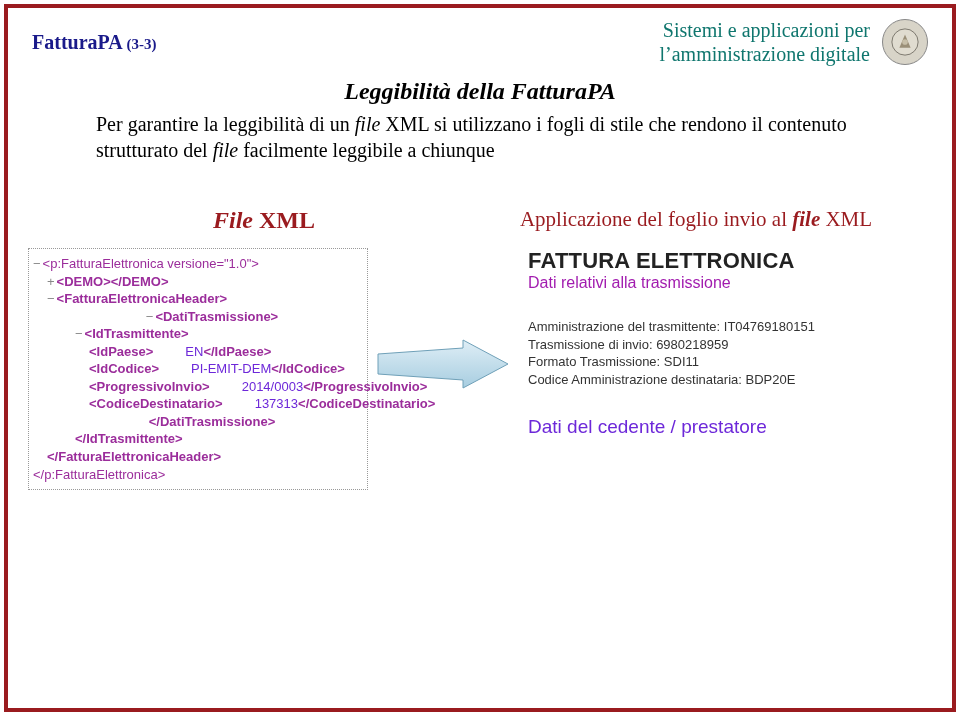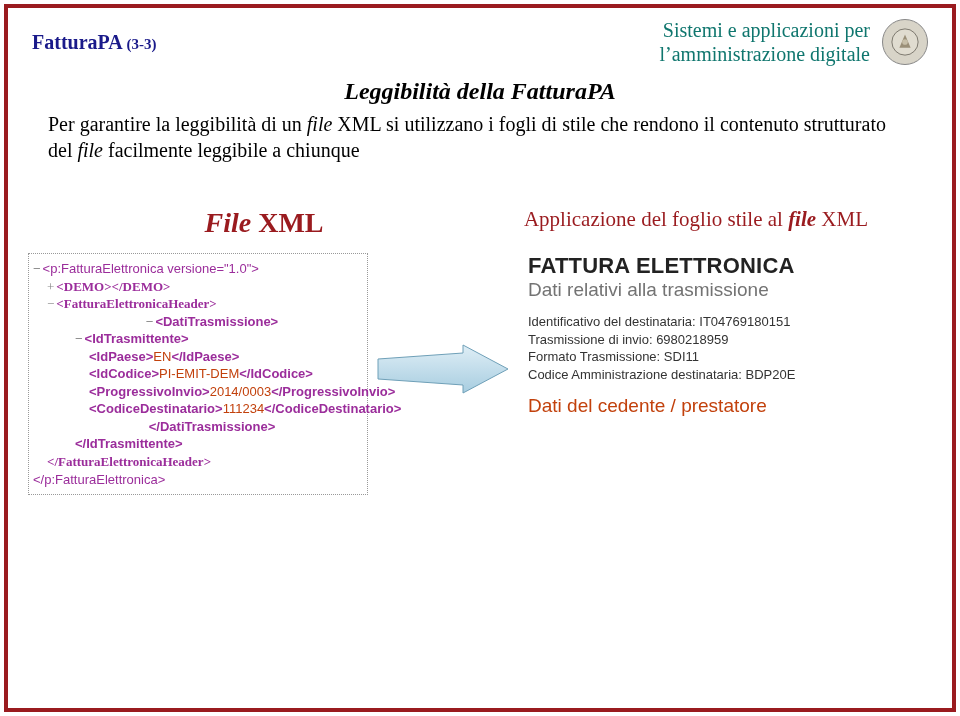--- a/index.html
+++ b/index.html
@@ -53,33 +53,34 @@
     text-align: center;
     font-weight: bold;
     font-size: 24px;
     margin-top: 8px;
     font-style: italic;
   }
   .intro {
     padding: 6px 40px 0 40px;
     font-size: 20px;
     line-height: 1.3;
+    margin-left: 48px;
   }
   .intro em { font-style: italic; }
   .columns-head {
     display: flex;
     margin-top: 44px;
     padding: 0 40px;
   }
   .col-left, .col-right { flex: 1; }
   .col-label-left {
     color: #9a1b1f;
     font-style: italic;
     font-weight: bold;
-    font-size: 28px;
+    font-size: 24px;
     text-align: center;
   }
   .col-label-left .xml-nonitalic { font-style: normal; }
   .col-label-right {
     color: #9a1b1f;
     font-size: 21px;
     text-align: center;
   }
   .col-label-right .em { font-style: italic; font-weight: bold; }
   .content-row {
@@ -93,22 +94,22 @@
     font-family: Arial, Helvetica, sans-serif;
     font-size: 13px;
     line-height: 1.35;
     width: 340px;
     color: #333;
   }
   .xml-line { white-space: nowrap; }
   .t-dash { color: #888; padding-right: 2px; }
   .tg { color: #9b2d9b; }
   .tg-bold { font-weight: bold; }
-  .val { color: #c2410c; }
-  .i1 { padding-left: 14px; font-family: Liberation Serif, serif; }
+  .val { color: #6d28d9; margin-left: 32px; }
+  .i1 { padding-left: 14px; }
   .i2 { padding-left: 28px; text-align: center; }
   .i3 { padding-left: 42px; }
   .i4 { padding-left: 56px; }
   .arrow-wrap {
     width: 150px;
     display: flex;
     align-items: center;
     justify-content: center;
     padding-top: 90px;
   }
@@ -118,34 +119,34 @@
     font-family: "Helvetica Neue", Arial, sans-serif;
     padding-left: 10px;
   }
   .doc-title {
     font-size: 22px;
     font-weight: bold;
     color: #222;
     letter-spacing: 0.2px;
   }
   .sect-h {
-    font-size: 19px;
-    color: #737373;
-    margin-bottom: 12px;
+    font-size: 16px;
+    color: #a21caf;
+    margin-bottom: 26px;
   }
   .kv {
     font-size: 13px;
     color: #333;
     line-height: 1.35;
   }
   .kv b { font-weight: normal; }
   .sect-h2 {
     font-size: 19px;
-    color: #c2410c;
-    margin-top: 12px;
+    color: #6d28d9;
+    margin-top: 28px;
   }
 </style>
 </head>
 <body>
 
 <div class="frame">
   <div class="header">
     <div class="header-left">
       <span>FatturaPA</span>
       <span class="tiny">(3-3)</span>
@@ -172,36 +173,36 @@
   </div>
 
   <div class="columns-head">
     <div class="col-left">
       <div class="col-label-left">
         <span>File</span><span class="xml-nonitalic"> XML</span>
       </div>
     </div>
     <div class="col-right">
       <div class="col-label-right">
-        <span>Applicazione del foglio stile al </span><span class="em">file</span><span> XML</span>
+        <span>Applicazione del foglio invio al </span><span class="em">file</span><span> XML</span>
       </div>
     </div>
   </div>
 
   <div class="content-row">
     <div class="xml-area">
       <div class="xml-line"><span class="t-dash">−</span><span class="tg">&lt;p:FatturaElettronica versione="1.0"&gt;</span></div>
       <div class="xml-line i1"><span class="t-dash">+</span><span class="tg tg-bold">&lt;DEMO&gt;&lt;/DEMO&gt;</span></div>
       <div class="xml-line i1"><span class="t-dash">−</span><span class="tg tg-bold">&lt;FatturaElettronicaHeader&gt;</span></div>
       <div class="xml-line i2"><span class="t-dash">−</span><span class="tg tg-bold">&lt;DatiTrasmissione&gt;</span></div>
       <div class="xml-line i3"><span class="t-dash">−</span><span class="tg tg-bold">&lt;IdTrasmittente&gt;</span></div>
       <div class="xml-line i4"><span class="tg tg-bold">&lt;IdPaese&gt;</span><span class="val">EN</span><span class="tg tg-bold">&lt;/IdPaese&gt;</span></div>
       <div class="xml-line i4"><span class="tg tg-bold">&lt;IdCodice&gt;</span><span class="val">PI-EMIT-DEM</span><span class="tg tg-bold">&lt;/IdCodice&gt;</span></div>
       <div class="xml-line i4"><span class="tg tg-bold">&lt;ProgressivoInvio&gt;</span><span class="val">2014/0003</span><span class="tg tg-bold">&lt;/ProgressivoInvio&gt;</span></div>
-      <div class="xml-line i4"><span class="tg tg-bold">&lt;CodiceDestinatario&gt;</span><span class="val">111234</span><span class="tg tg-bold">&lt;/CodiceDestinatario&gt;</span></div>
+      <div class="xml-line i4"><span class="tg tg-bold">&lt;CodiceDestinatario&gt;</span><span class="val">137313</span><span class="tg tg-bold">&lt;/CodiceDestinatario&gt;</span></div>
       <div class="xml-line i2"><span class="tg tg-bold">&lt;/DatiTrasmissione&gt;</span></div>
       <div class="xml-line i3"><span class="tg tg-bold">&lt;/IdTrasmittente&gt;</span></div>
       <div class="xml-line i1"><span class="tg tg-bold">&lt;/FatturaElettronicaHeader&gt;</span></div>
       <div class="xml-line"><span class="tg">&lt;/p:FatturaElettronica&gt;</span></div>
     </div>
 
     <div class="arrow-wrap">
       <svg viewBox="0 0 140 52">
         <defs>
           <linearGradient id="g" x1="0" y1="0" x2="0" y2="1">
@@ -209,20 +210,20 @@
             <stop offset="1" stop-color="#a7cde0"></stop>
           </linearGradient>
         </defs>
         <polygon points="5,16 90,10 90,2 135,26 90,50 90,42 5,36" fill="url(#g)" stroke="#6fa0b8" stroke-width="1"></polygon>
       </svg>
     </div>
 
     <div class="render-area">
       <div class="doc-title">FATTURA ELETTRONICA</div>
       <div class="sect-h">Dati relativi alla trasmissione</div>
-      <div class="kv"><span>Identificativo del destinataria: </span><b>IT04769180151</b></div>
+      <div class="kv"><span>Amministrazione del trasmittente: </span><b>IT04769180151</b></div>
       <div class="kv"><span>Trasmissione di invio: </span><b>6980218959</b></div>
       <div class="kv"><span>Formato Trasmissione: </span><b>SDI11</b></div>
       <div class="kv"><span>Codice Amministrazione destinataria: </span><b>BDP20E</b></div>
       <div class="sect-h2">Dati del cedente / prestatore</div>
     </div>
   </div>
 </div>
 
 </body></html>

